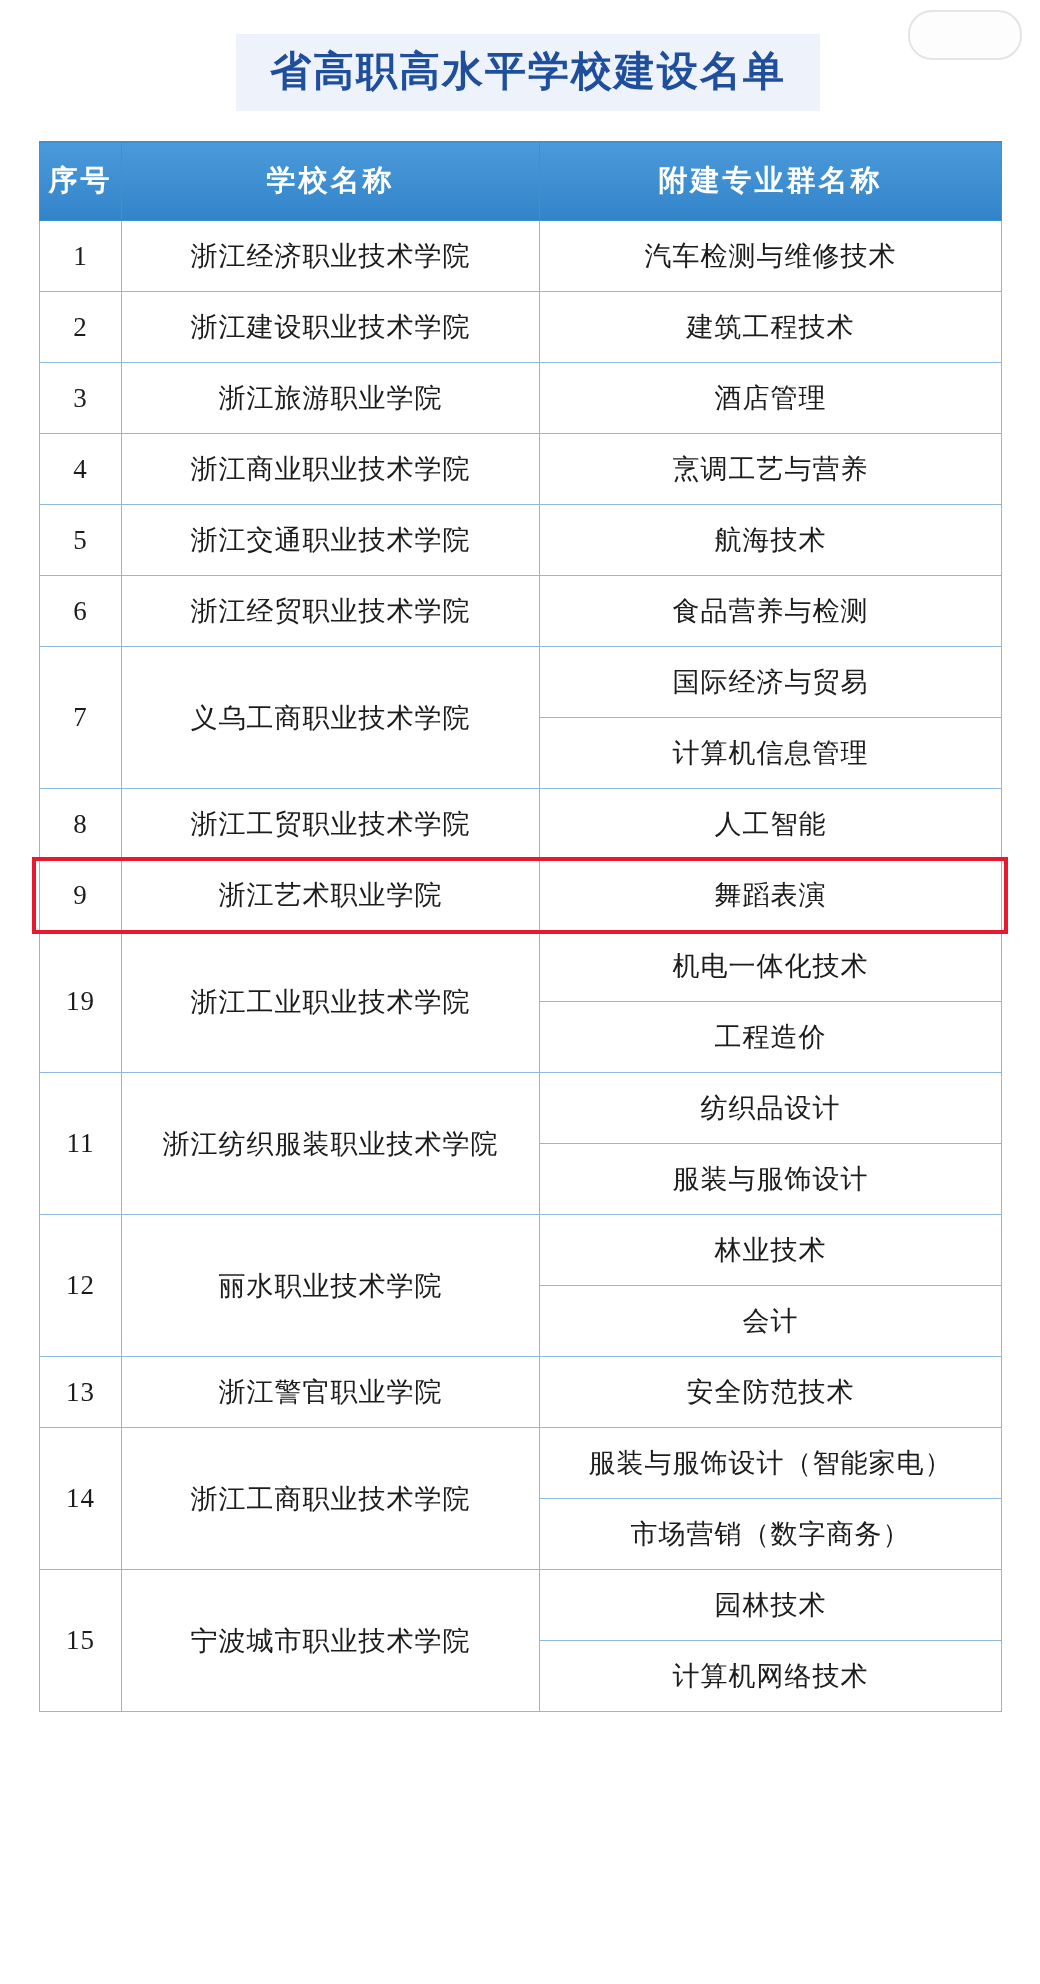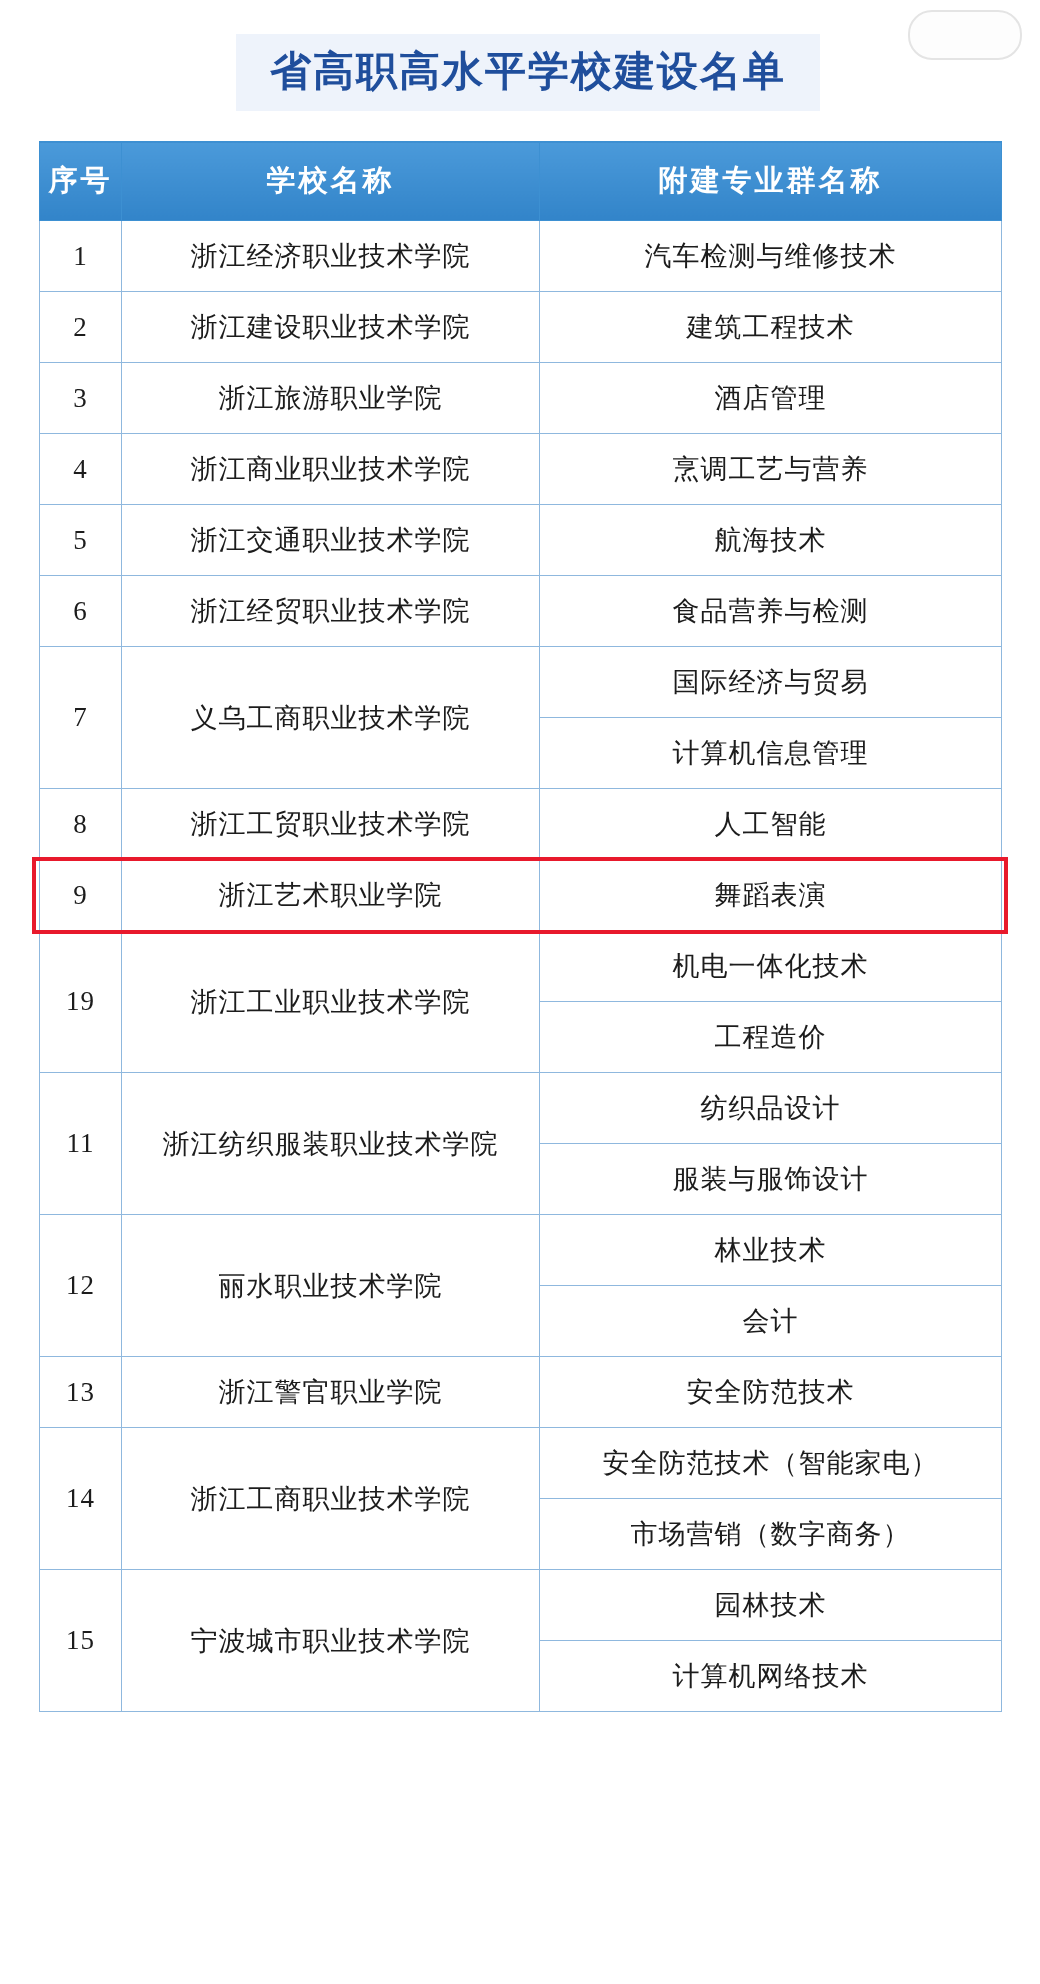--- a/index.html
+++ b/index.html
@@ -214,21 +214,21 @@
             <td class="major-cell">会计</td>
           </tr>
           <tr>
             <td class="no-cell" rowspan="1">13</td>
             <td class="name-cell" rowspan="1">浙江警官职业学院</td>
             <td class="major-cell">安全防范技术</td>
           </tr>
           <tr>
             <td class="no-cell" rowspan="2">14</td>
             <td class="name-cell" rowspan="2">浙江工商职业技术学院</td>
-            <td class="major-cell">安全防范技术（智能家电）</td>
+            <td class="major-cell">服装与服饰设计（智能家电）</td>
           </tr>
           <tr>
             <td class="major-cell">市场营销（数字商务）</td>
           </tr>
           <tr>
             <td class="no-cell" rowspan="2">15</td>
             <td class="name-cell" rowspan="2">宁波城市职业技术学院</td>
             <td class="major-cell">园林技术</td>
           </tr>
           <tr>

